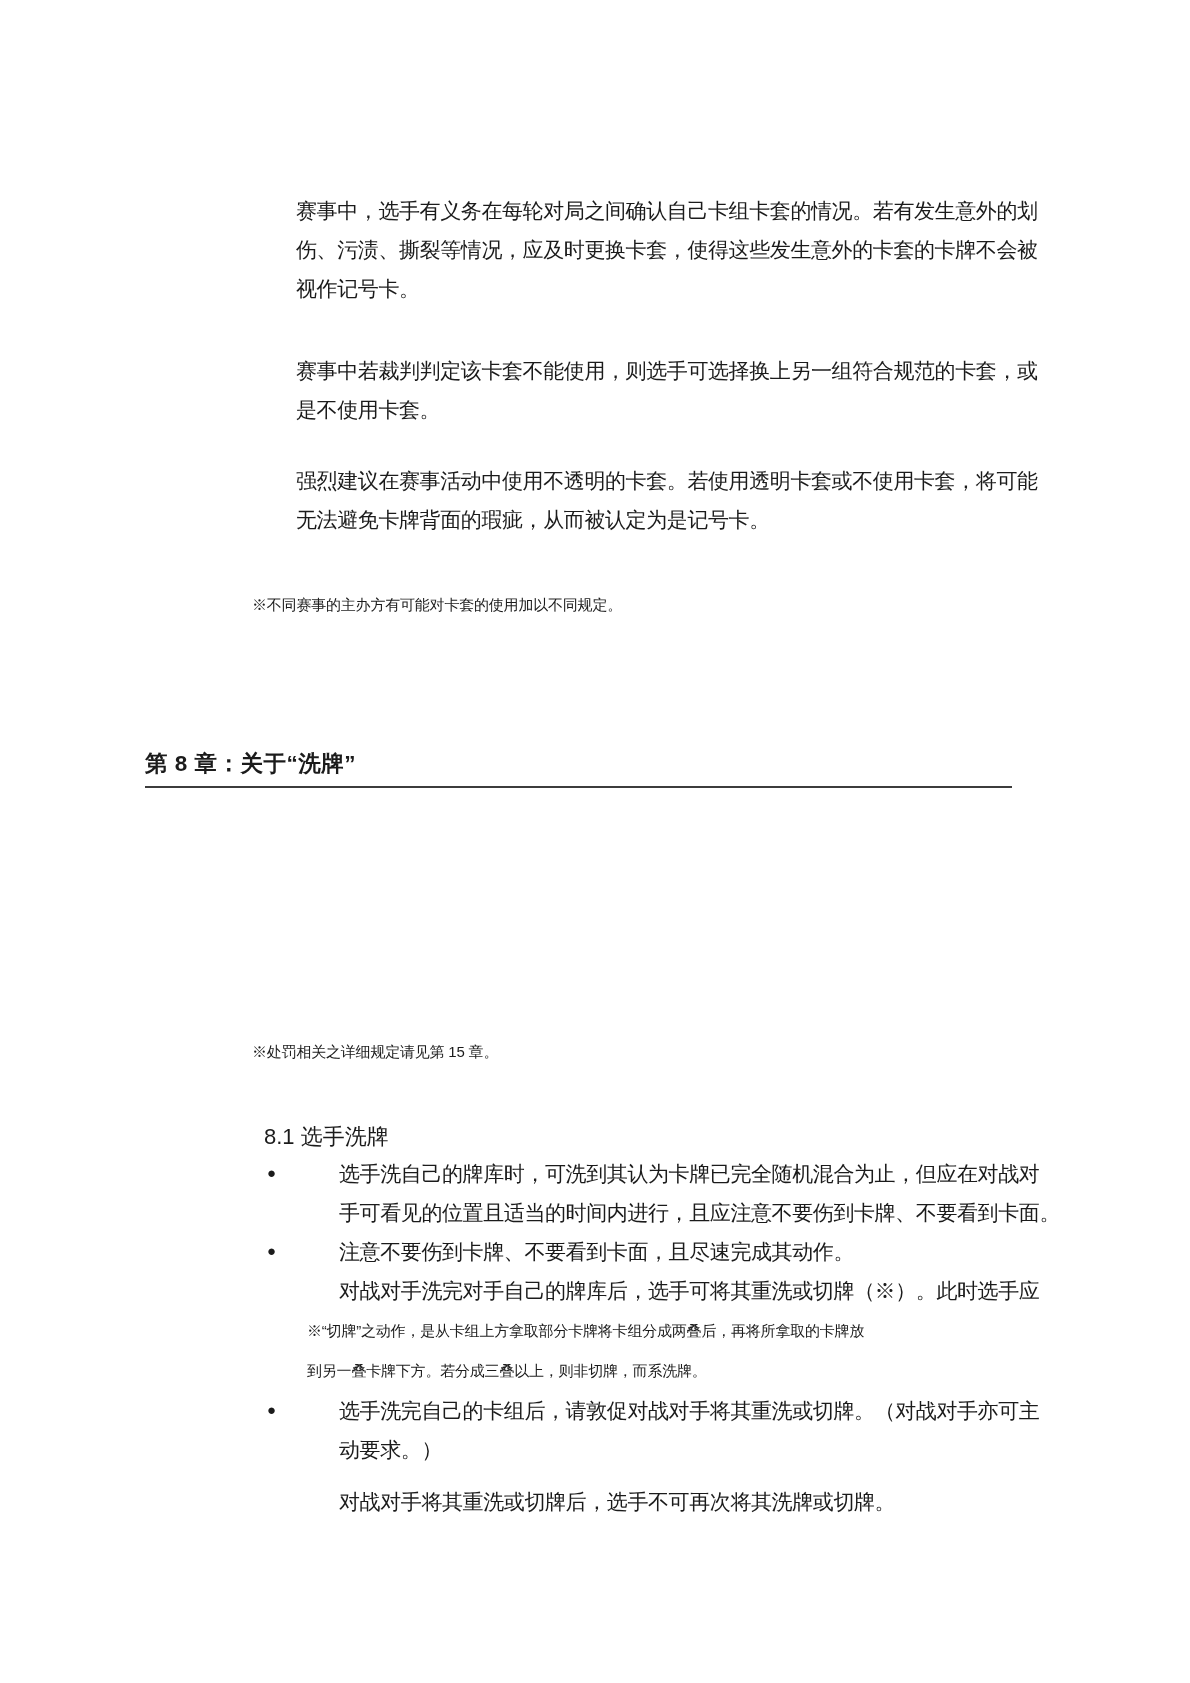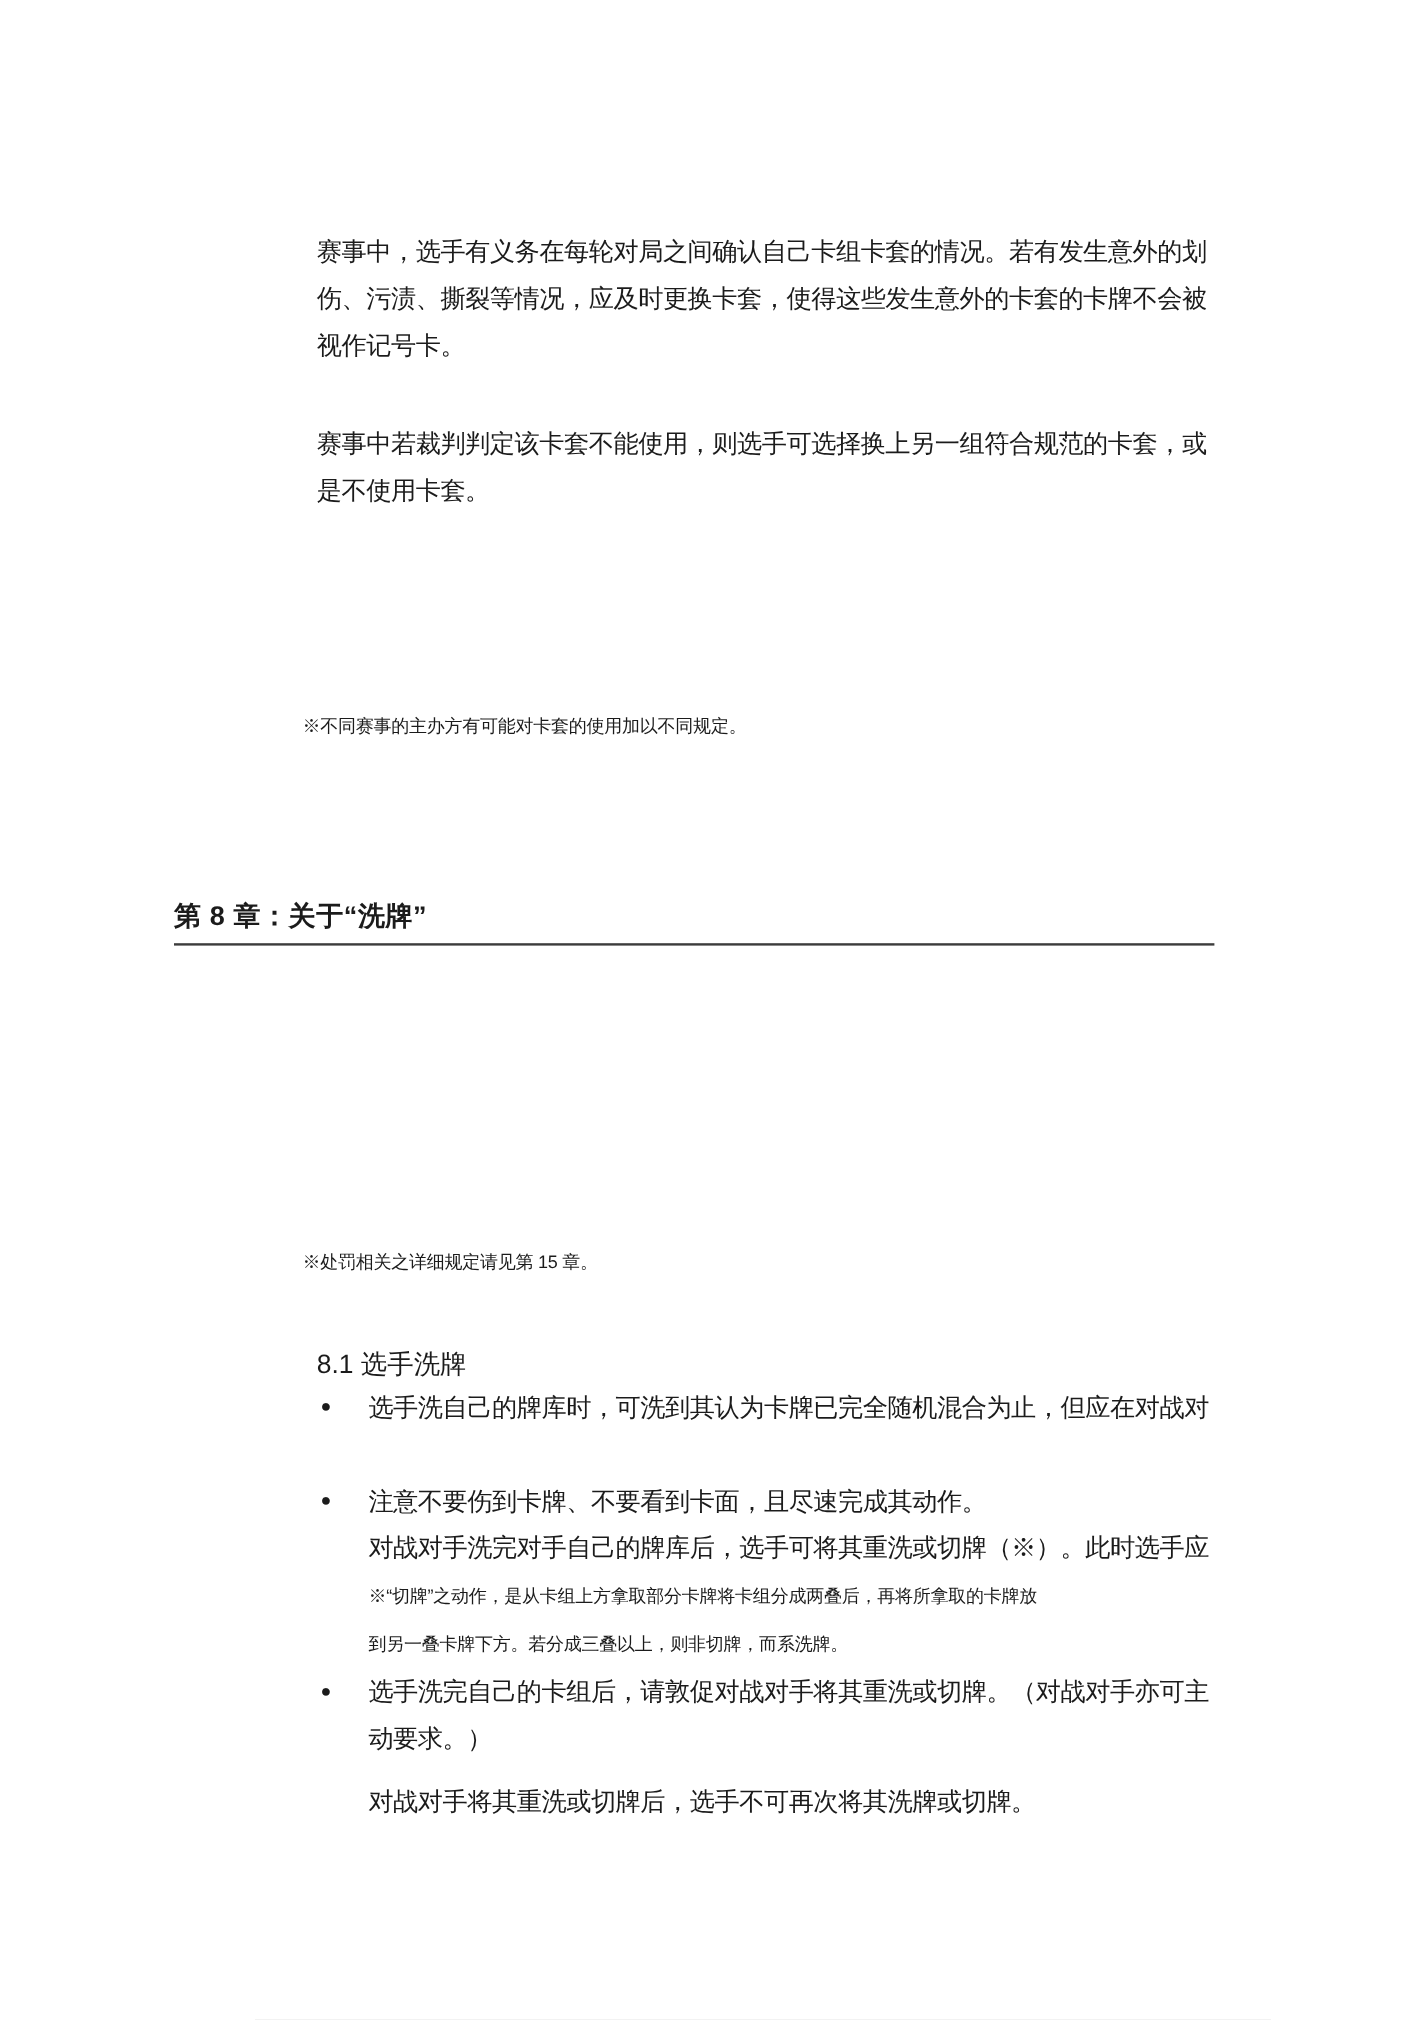--- a/index.html
+++ b/index.html
@@ -21,20 +21,21 @@
     white-space: nowrap;
   }
   
   .body-text {
     font-size: 21px;
     letter-spacing: -0.4px;
   }
   .body-text .tl {
     height: 39px;
     line-height: 39px;
+    margin-left: 32px;
   }
   
   .note-text {
     font-size: 15px;
     letter-spacing: -0.2px;
   }
   .note-text .tl {
     height: 27px;
     line-height: 27px;
   }
@@ -84,20 +85,24 @@
       <div class="tl">赛事中，选手有义务在每轮对局之间确认自己卡组卡套的情况。若有发生意外的划</div>
       <div class="tl">伤、污渍、撕裂等情况，应及时更换卡套，使得这些发生意外的卡套的卡牌不会被</div>
       <div class="tl">视作记号卡。</div>
     </div>
 
   <div class="block body-text" style="left:264px; top:351px;">
       <div class="tl">赛事中若裁判判定该卡套不能使用，则选手可选择换上另一组符合规范的卡套，或</div>
       <div class="tl">是不使用卡套。</div>
     </div>
 
+  <div class="block body-text" style="left:264px; top:461px;">
+      <div class="tl">强烈建议在赛事活动中使用不透明的卡套。若使用透明卡套或不使用卡套，将可能</div>
+      <div class="tl">无法避免卡牌背面的瑕疵，从而被认定为是记号卡。</div>
+    </div>
 
   <div class="block note-text" style="left:252px; top:596px;">
     <span>※不同赛事的主办方有可能对卡套的使用加以不同规定。</span>
   </div>
 
   <div class="block chapter-heading" style="left:145px; top:748px;">
     <span>第 8 章：关于“洗牌”</span>
   </div>
   <div class="heading-rule"></div>
 
@@ -107,20 +112,21 @@
   </div>
 
   <div class="block section-heading" style="left:264px; top:1122px;">
     <span>8.1 选手洗牌</span>
   </div>
 
   <div class="block body-text bullet-item" style="left:264px; top:1154px;">
     <span class="bullet-dot">●</span>
     <div class="bullet-lines">
         <div class="tl">选手洗自己的牌库时，可洗到其认为卡牌已完全随机混合为止，但应在对战对</div>
+        <div class="tl">手可看见的位置且适当的时间内进行，且应注意不要伤到卡牌、不要看到卡面。</div>
       </div>
   </div>
 
   <div class="block body-text bullet-item" style="left:264px; top:1232px;">
     <span class="bullet-dot">●</span>
     <div class="bullet-lines">
         <div class="tl">注意不要伤到卡牌、不要看到卡面，且尽速完成其动作。</div>
         <div class="tl">对战对手洗完对手自己的牌库后，选手可将其重洗或切牌（※）。此时选手应</div>
       </div>
   </div>

